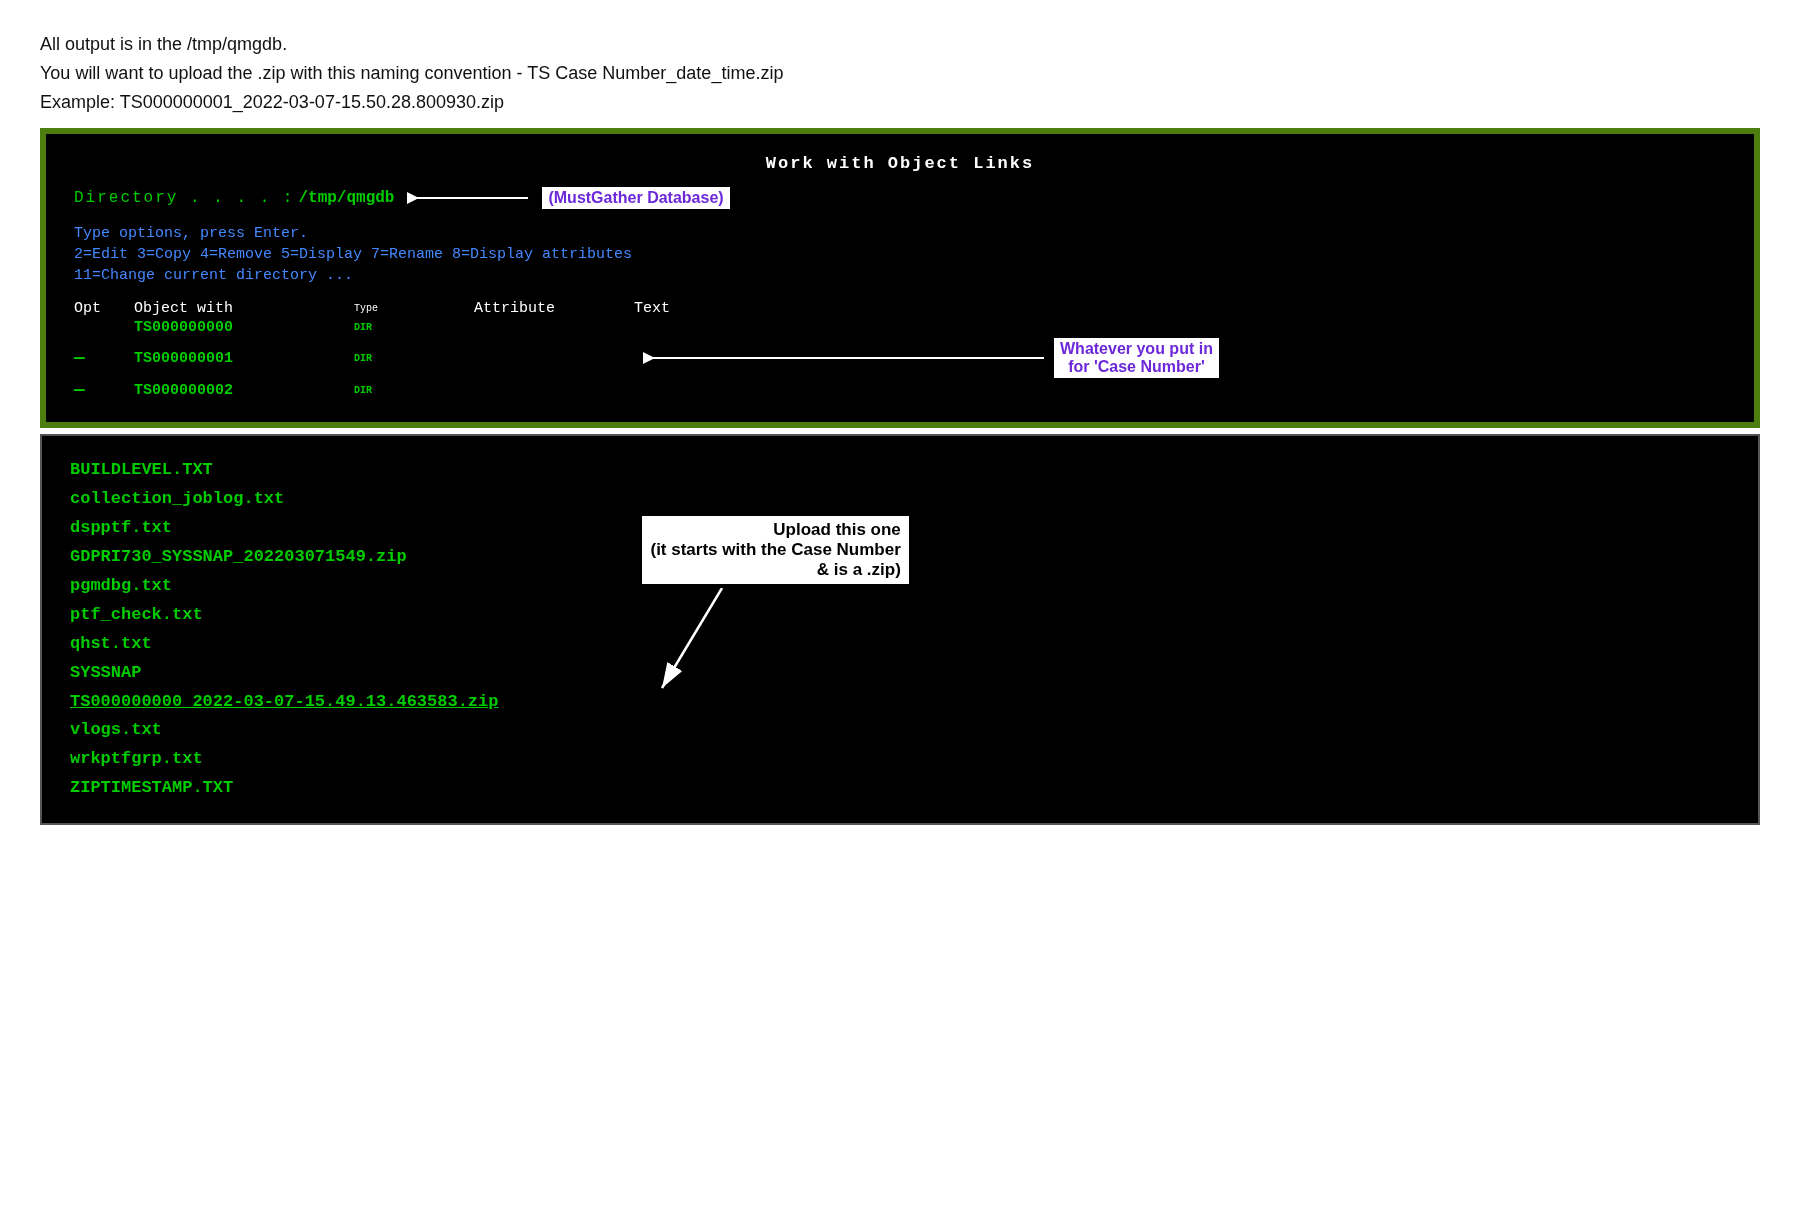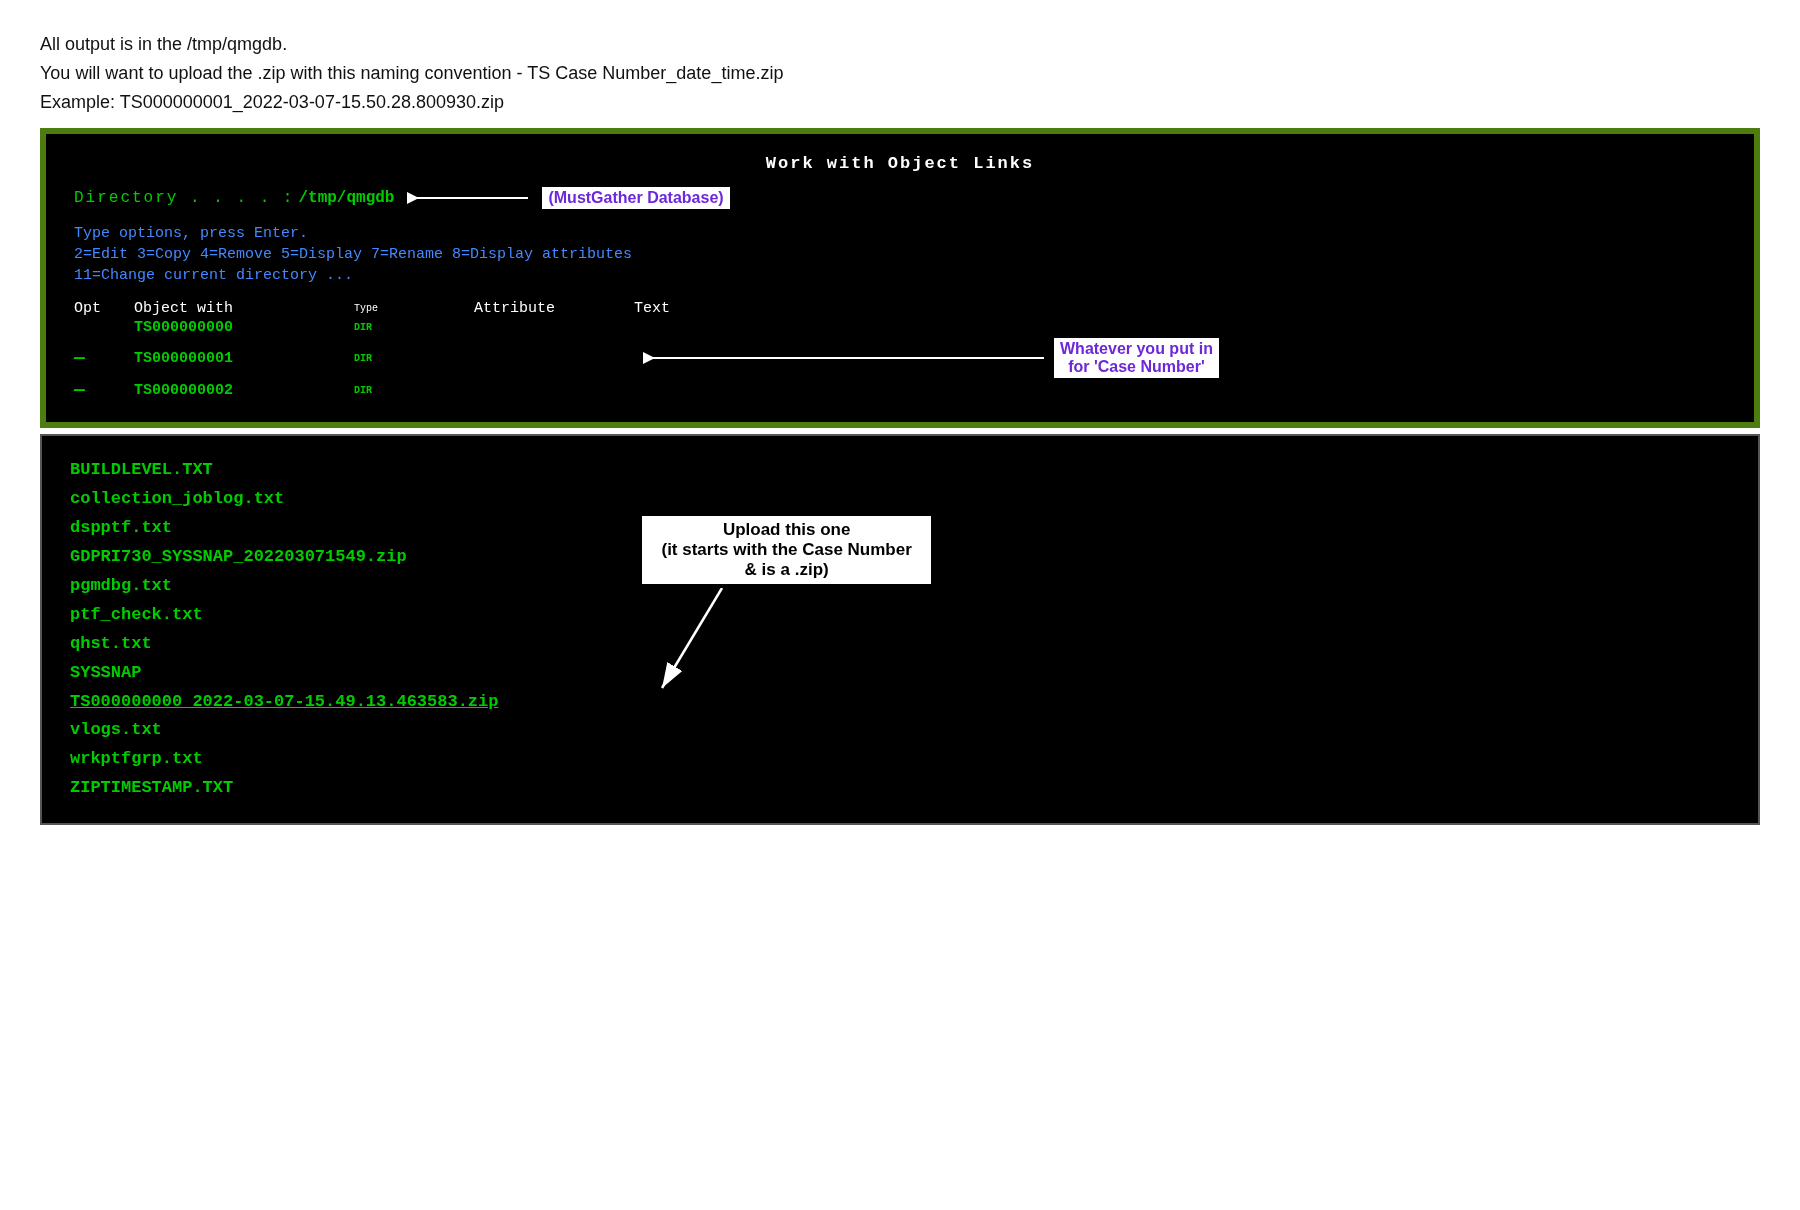--- a/index.html
+++ b/index.html
@@ -212,21 +212,21 @@
         <li>ptf_check.txt</li>
         <li>qhst.txt</li>
         <li>SYSSNAP</li>
         <li class="file-underline">TS000000000_2022-03-07-15.49.13.463583.zip</li>
         <li>vlogs.txt</li>
         <li>wrkptfgrp.txt</li>
         <li>ZIPTIMESTAMP.TXT</li>
       </ul>
 
       <div style="display:flex; flex-direction:column; align-items:flex-start; margin-top: 60px; margin-left: 100px;">
-        <div style="font-family: Arial, sans-serif; font-weight: bold; font-size: 17px; color: #000; background: #fff; padding: 4px 19px; text-align:center; white-space:nowrap;">
+        <div style="font-family: Arial, sans-serif; font-weight: bold; font-size: 17px; color: #000; background: #fff; padding: 4px 8px; text-align:right; white-space:nowrap;">
           <span>Upload this one</span><br>
           <span>(it starts with the Case Number</span><br>
           <span>&amp; is a .zip)</span>
         </div>
 
         <svg width="160" height="120" style="display:block; margin-top: 4px;">
           <defs>
             <marker id="arrowhead" markerWidth="10" markerHeight="7" refX="10" refY="3.5" orient="auto">
               <polygon points="0 0, 10 3.5, 0 7" fill="#ffffff"></polygon>
             </marker>

